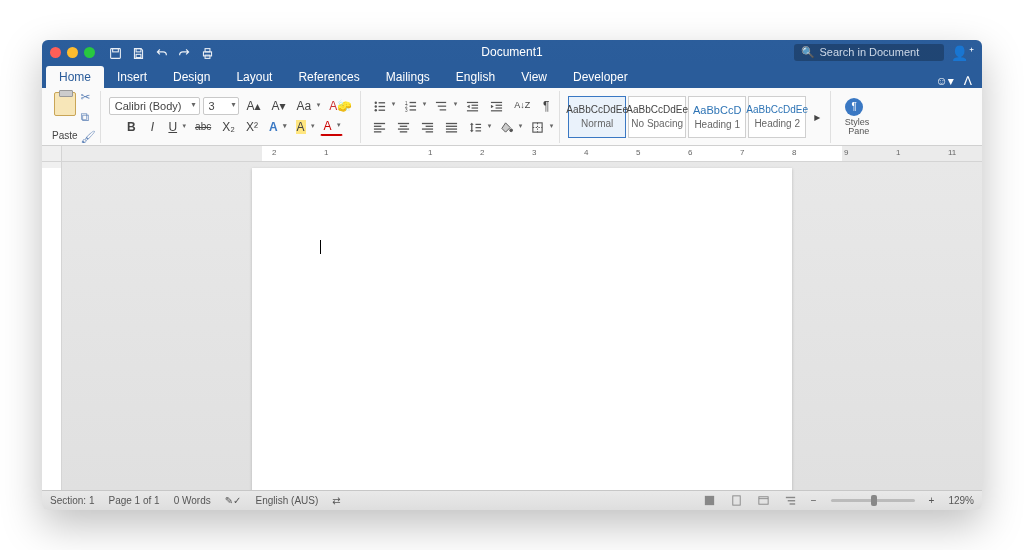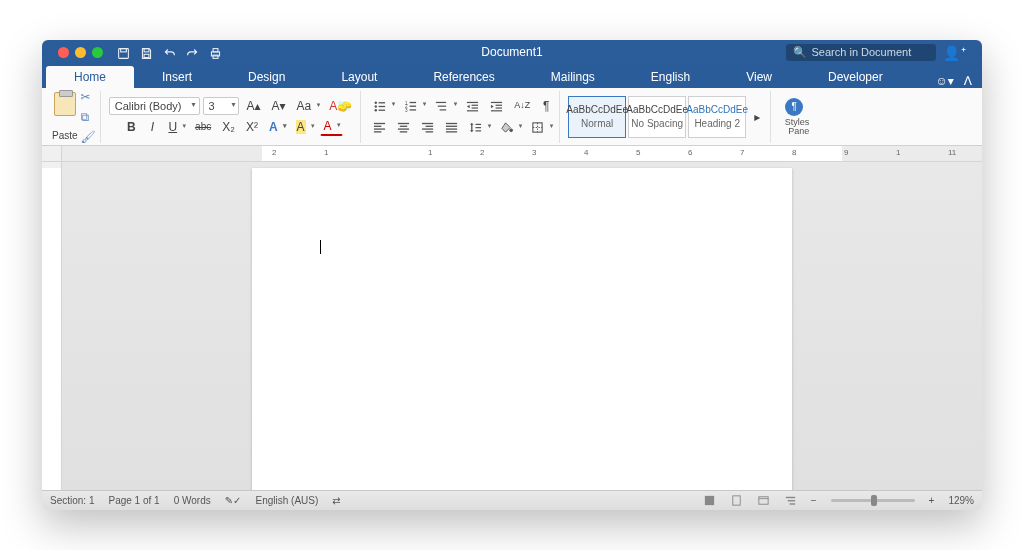--- a/index.html
+++ b/index.html
@@ -1,29 +1,29 @@
 <!DOCTYPE html>
 <html><head>
 <meta charset="utf-8">
 <style>
 * { margin:0; padding:0; box-sizing:border-box; font-family:-apple-system,"Segoe UI",Arial,sans-serif; }
 body { background:#fff; display:flex; align-items:center; justify-content:center; height:550px; }
 .window { width:940px; height:470px; border-radius:6px; box-shadow:0 15px 40px rgba(0,0,0,0.25); overflow:hidden; display:flex; flex-direction:column; background:#eaeaea; }
-.titlebar { height:24px; background:linear-gradient(#2b5d9b,#2a5c9a); display:flex; align-items:center; padding:0 16px; color:#fff; font-size:12px; position:relative; }
+.titlebar { height:24px; background:linear-gradient(#2b5d9b,#2a5c9a); display:flex; align-items:center; padding:0 8px; color:#fff; font-size:12px; position:relative; }
 .traffic { display:flex; gap:6px; }
 .dot { width:11px; height:11px; border-radius:50%; }
 .dot.r { background:#ff5f57; } .dot.y { background:#febc2e; } .dot.g { background:#28c840; }
 .qat { display:flex; gap:10px; margin-left:14px; align-items:center; opacity:.9; }
 .qat span { font-size:13px; cursor:pointer; }
 .title { position:absolute; left:50%; transform:translateX(-50%); font-size:12px; }
 .right-title { margin-left:auto; display:flex; align-items:center; gap:8px; }
 .search { background:rgba(0,0,0,.25); border-radius:3px; padding:2px 8px; font-size:11px; color:#cdd9e8; width:150px; display:flex; align-items:center; gap:4px; }
 .share { font-size:14px; }
 .tabs { height:24px; background:#2a5c9a; display:flex; align-items:flex-end; padding-left:4px; color:#fff; font-size:12px; }
-.tab { padding:4px 28px; cursor:pointer; }
+.tab { padding:4px 13px; cursor:pointer; }
 .tab.active { background:#fafafa; color:#2a5c9a; border-radius:3px 3px 0 0; }
 .tab-right { margin-left:auto; display:flex; gap:10px; padding-right:10px; align-items:center; }
 .ribbon { height:58px; background:#fafafa; border-bottom:1px solid #d0d0d0; display:flex; align-items:center; padding:0 6px; gap:4px; font-size:11px; color:#444; }
 .group { display:flex; flex-direction:column; align-items:center; gap:2px; padding:0 4px; border-right:1px solid #e0e0e0; height:52px; justify-content:center; }
 .group:last-child { border-right:none; }
 .paste-ico { width:22px; height:24px; background:#f7e6b8; border:1px solid #c9a557; border-radius:2px; position:relative; }
 .paste-ico::before { content:""; position:absolute; top:-3px; left:4px; width:12px; height:5px; background:#ccc; border:1px solid #999; border-radius:1px; }
 .hstack { display:flex; align-items:center; gap:3px; }
 .vstack { display:flex; flex-direction:column; gap:14px; }
 .clip-side { gap:6px; font-size:12px; color:#5a7fb5; }
@@ -243,20 +243,24 @@
       <div class="hstack" style="gap:2px">
         <div class="style-box sel">
           <div class="style-prev">AaBbCcDdEe</div>
           <div class="style-lbl">Normal</div>
         </div>
         <div class="style-box">
           <div class="style-prev">AaBbCcDdEe</div>
           <div class="style-lbl">No Spacing</div>
         </div>
         <div class="style-box">
+          <div class="style-prev h1">AaBbCcD</div>
+          <div class="style-lbl">Heading 1</div>
+        </div>
+        <div class="style-box">
           <div class="style-prev h2">AaBbCcDdEe</div>
           <div class="style-lbl">Heading 2</div>
         </div>
         <div class="btn" style="align-self:center">▸</div>
       </div>
     </div>
 
     <div class="group" style="border-right:none">
       <div class="pane-btn">
         <div class="pane-ico">¶</div>

